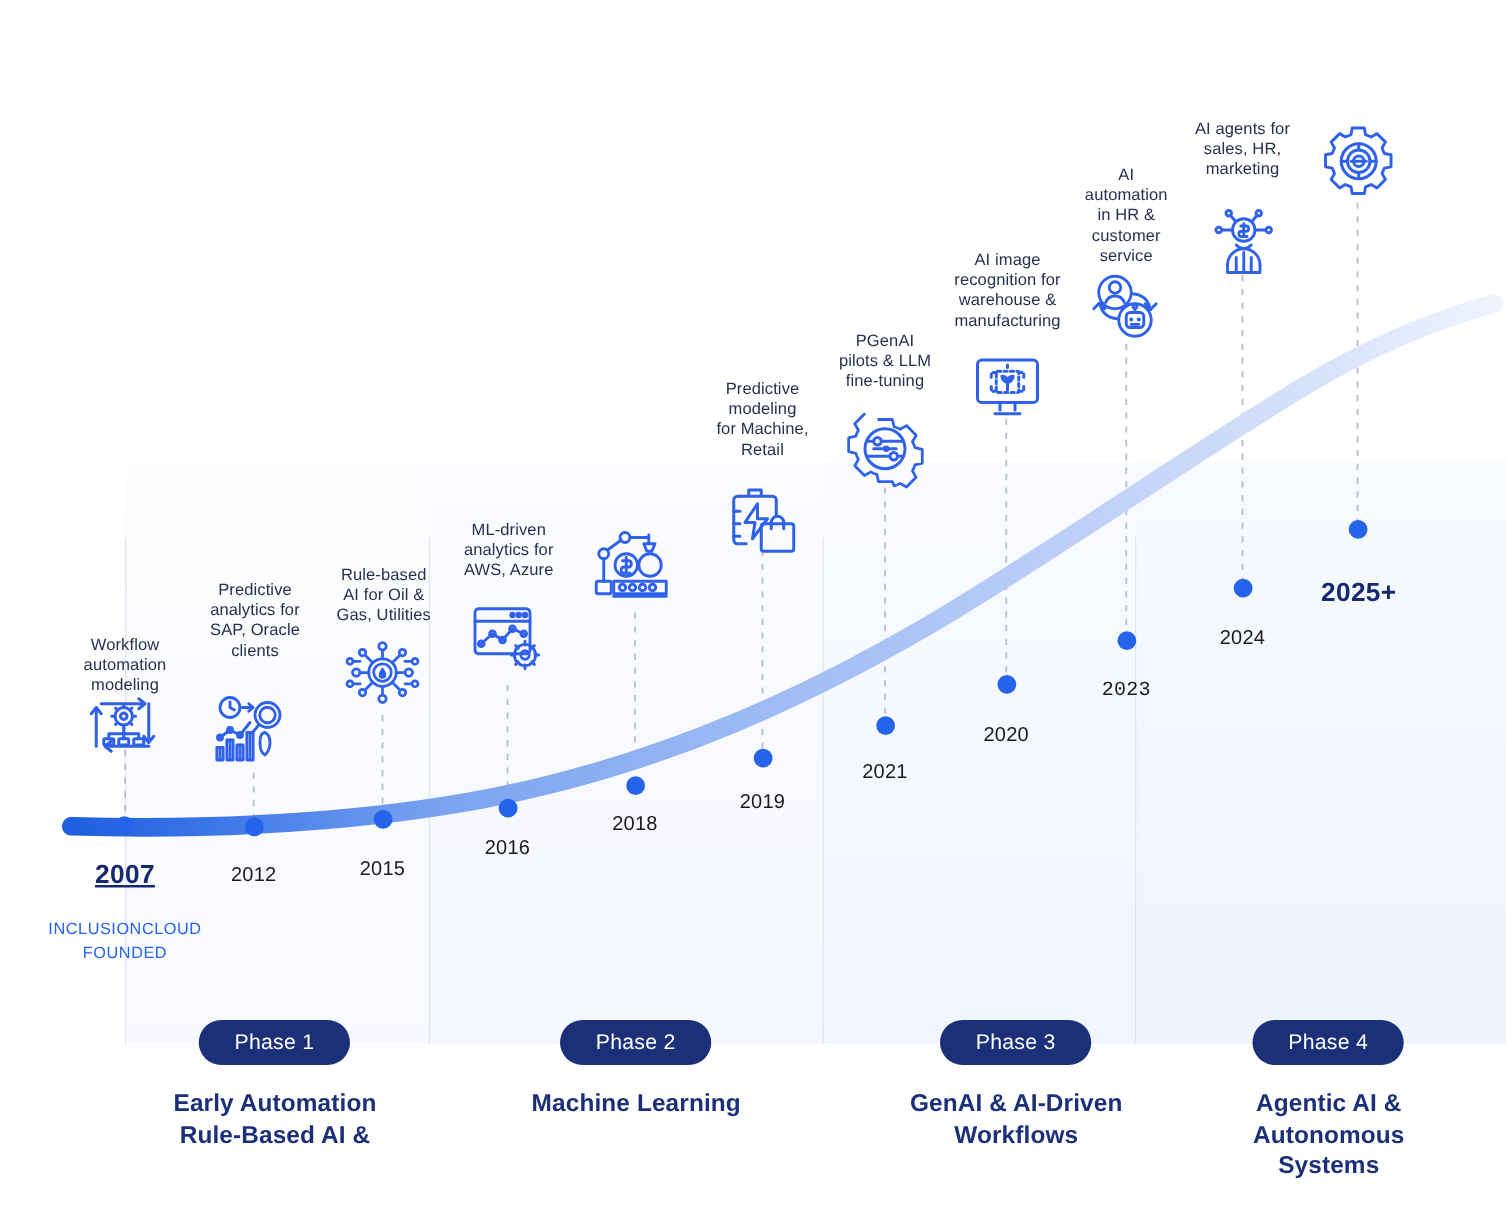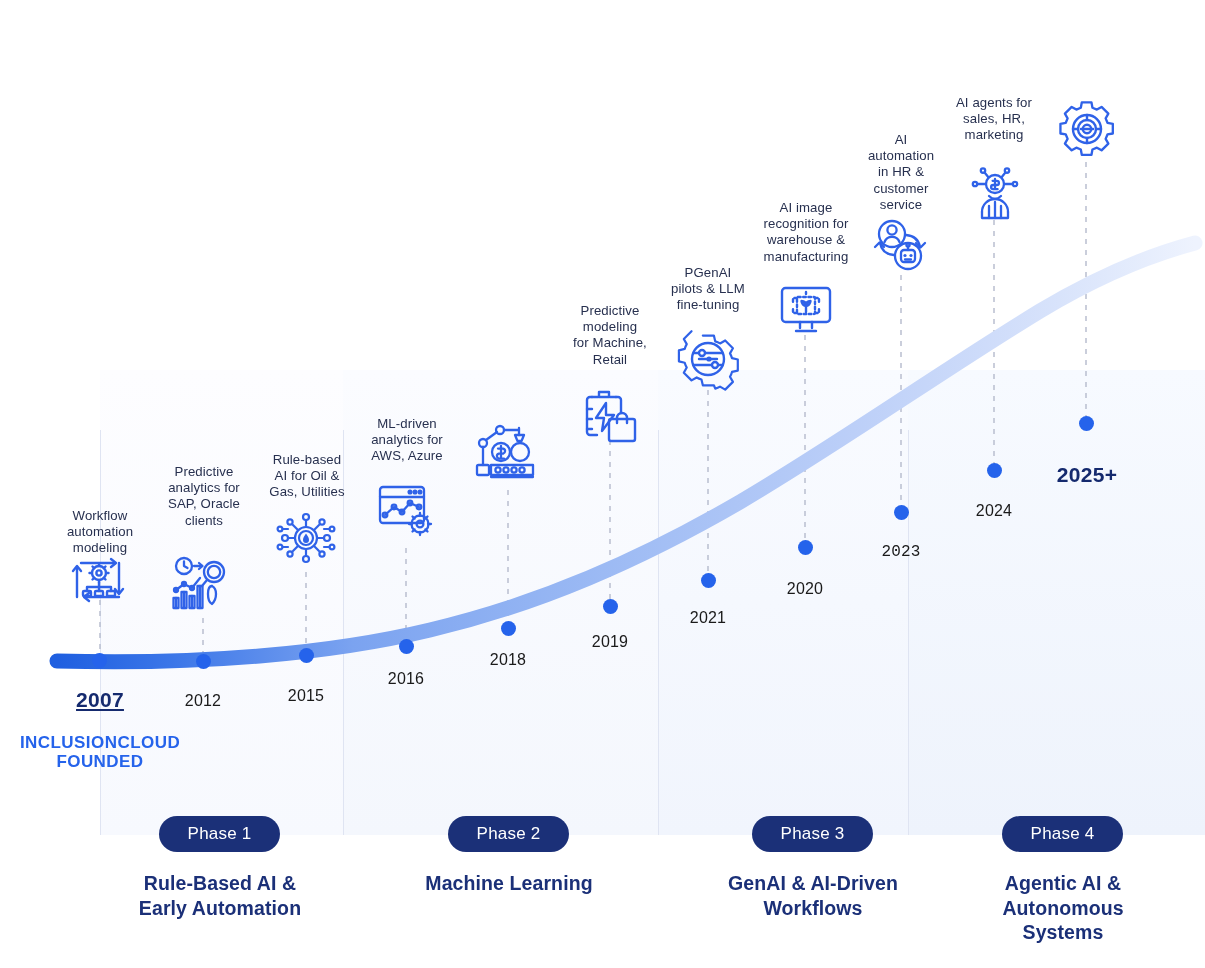--- a/index.html
+++ b/index.html
@@ -30,22 +30,22 @@
     position:absolute;text-align:center;
     font-size:16px;color:#1a1a1a;letter-spacing:.2px;
   }
   .m-year.big{
     font-size:21px;font-weight:bold;color:#152a6e;letter-spacing:.3px;
   }
   .m-dot{position:absolute;border-radius:50%;background:#2563eb;}
 
   
   .founded{
-    position:absolute;text-align:center;font-weight:bold;
-    font-size:17px;line-height:19px;color:#2563eb;letter-spacing:.45px;
+    position:absolute;text-align:center;font-weight:normal;
+    font-size:13px;line-height:19px;color:#2563eb;letter-spacing:.45px;
   }
 
   
   .phase-pill{
     position:absolute;height:36px;border-radius:18px;
     background:#1b3078;color:#ffffff;
     display:flex;align-items:center;justify-content:center;
     font-size:17px;letter-spacing:.2px;
   }
   .phase-title{
@@ -382,22 +382,22 @@
   <div class="m-year" style="left:949px;top:502px;width:90px;">2024</div>
   <div class="m-year big" style="left:1039px;top:463px;width:96px;">2025+</div>
 
   <div class="founded" style="left:12px;top:733px;width:176px;">
     <div>INCLUSIONCLOUD</div>
     <div>FOUNDED</div>
   </div>
 
   <div class="phase-pill" style="left:159px;top:816px;width:121px;">Phase 1</div>
   <div class="phase-title" style="left:110px;top:871px;width:220px;">
+    <div>Early Automation</div>
     <div>Rule-Based AI &amp;</div>
-    <div>Early Automation</div>
   </div>
 
   <div class="phase-pill" style="left:448px;top:816px;width:121px;">Phase 2</div>
   <div class="phase-title" style="left:398px;top:871px;width:222px;">
     <div>Machine Learning</div>
   </div>
 
   <div class="phase-pill" style="left:752px;top:816px;width:121px;">Phase 3</div>
   <div class="phase-title" style="left:702px;top:871px;width:222px;">
     <div>GenAI &amp; AI-Driven</div>

